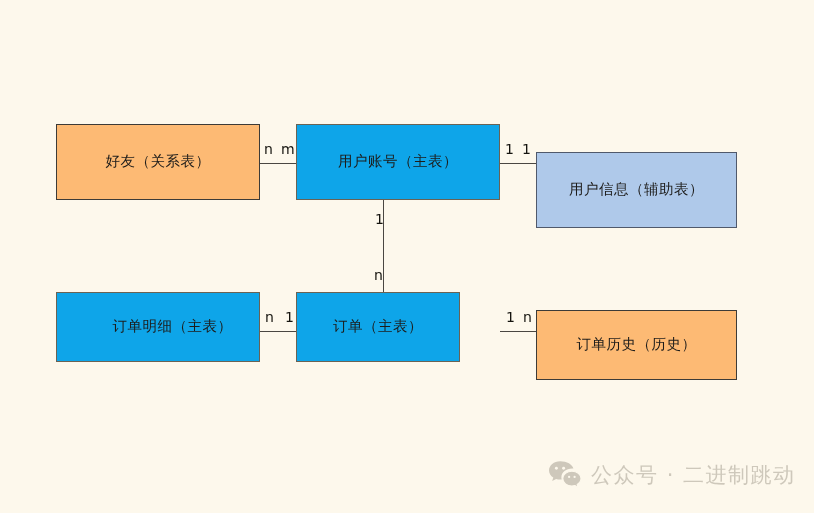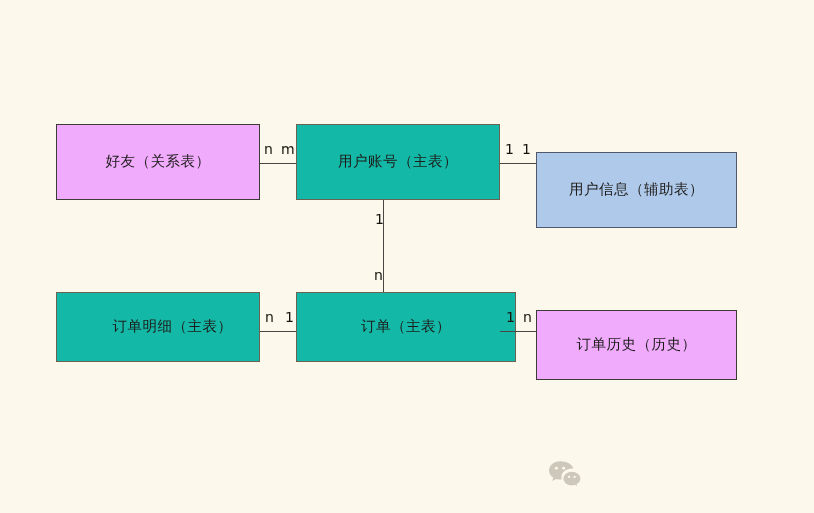--- a/index.html
+++ b/index.html
@@ -26,22 +26,22 @@
     border: 1.4px solid #3d3b37;
     display: flex;
     align-items: center;
     justify-content: center;
     font-size: 14.5px;
     color: #1d1c1a;
     letter-spacing: 0.5px;
     line-height: 1.2;
     white-space: nowrap;
   }
-  .box.white  { background: #f0abfc; }
-  .box.yellow { background: #14b8a6; border-color: #6a6354; }
+  .box.white  { background: #fdba74; }
+  .box.yellow { background: #0ea5e9; border-color: #6a6354; }
   .box.blue   { background: #afc9ea; border-color: #50596b; }
 
   
   .hline {
     position: absolute;
     height: 0;
     border-top: 1.3px solid #4a4742;
   }
   .vline {
     position: absolute;
@@ -95,21 +95,21 @@
   </div>
 
   <div class="box blue" style="left:536px; top:124px; width:201px; height:76px;margin-top:28px;">
     <span>用户信息（辅助表）</span>
   </div>
 
   <div class="box yellow" style="left:56px; top:292px; width:204px; height:70px;padding-left:29px;">
     <span>订单明细（主表）</span>
   </div>
 
-  <div class="box yellow" style="left:296px; top:292px; width:220px; height:70px;text-align:center;">
+  <div class="box yellow" style="left:296px; top:292px; width:164px; height:70px;text-align:center;">
     <span>订单（主表）</span>
   </div>
 
   <div class="box white" style="left:536px; top:310px; width:201px; height:70px;">
     <span>订单历史（历史）</span>
   </div>
 
   <div class="hline" style="left:260px; top:163px; width:36px;"></div>
   <div class="card" style="left:264px; top:142px;">n</div>
   <div class="card" style="left:281px; top:142px;">m</div>
@@ -136,15 +136,16 @@
 
         <path d="M12.2 1.2C5.9 1.2 1 5.4 1 10.4c0 2.9 1.7 5.5 4.3 7.2l-1.1 3.4 3.9-2a14.7 14.7 0 0 0 4.1.6c.5 0 1 0 1.5-.1a8.3 8.3 0 0 1-.3-2.3c0-4.9 4.8-8.8 10.8-8.8.4 0 .8 0 1.2.1C24.4 4.3 18.9 1.2 12.2 1.2z" fill="#cec8bb"></path>
         <circle cx="8.4" cy="8.2" r="1.45" fill="#fdf8ec"></circle>
         <circle cx="15.6" cy="8.2" r="1.45" fill="#fdf8ec"></circle>
 
         <path d="M33 18.6c0-4.1-4.1-7.4-9.1-7.4s-9.1 3.3-9.1 7.4c0 4.1 4.1 7.4 9.1 7.4 1.1 0 2.1-.2 3.1-.4l3.1 1.6-.9-2.7c2.3-1.4 3.8-3.5 3.8-5.9z" fill="#cec8bb" stroke="#fdf8ec" stroke-width="1.1"></path>
         <circle cx="21.1" cy="16.9" r="1.15" fill="#fdf8ec"></circle>
         <circle cx="26.6" cy="16.9" r="1.15" fill="#fdf8ec"></circle>
       </svg>
     </span>
+    <span class="wm-text">公众号 · 二进制跳动</span>
   </div>
 
 </div>
 
 </body></html>

